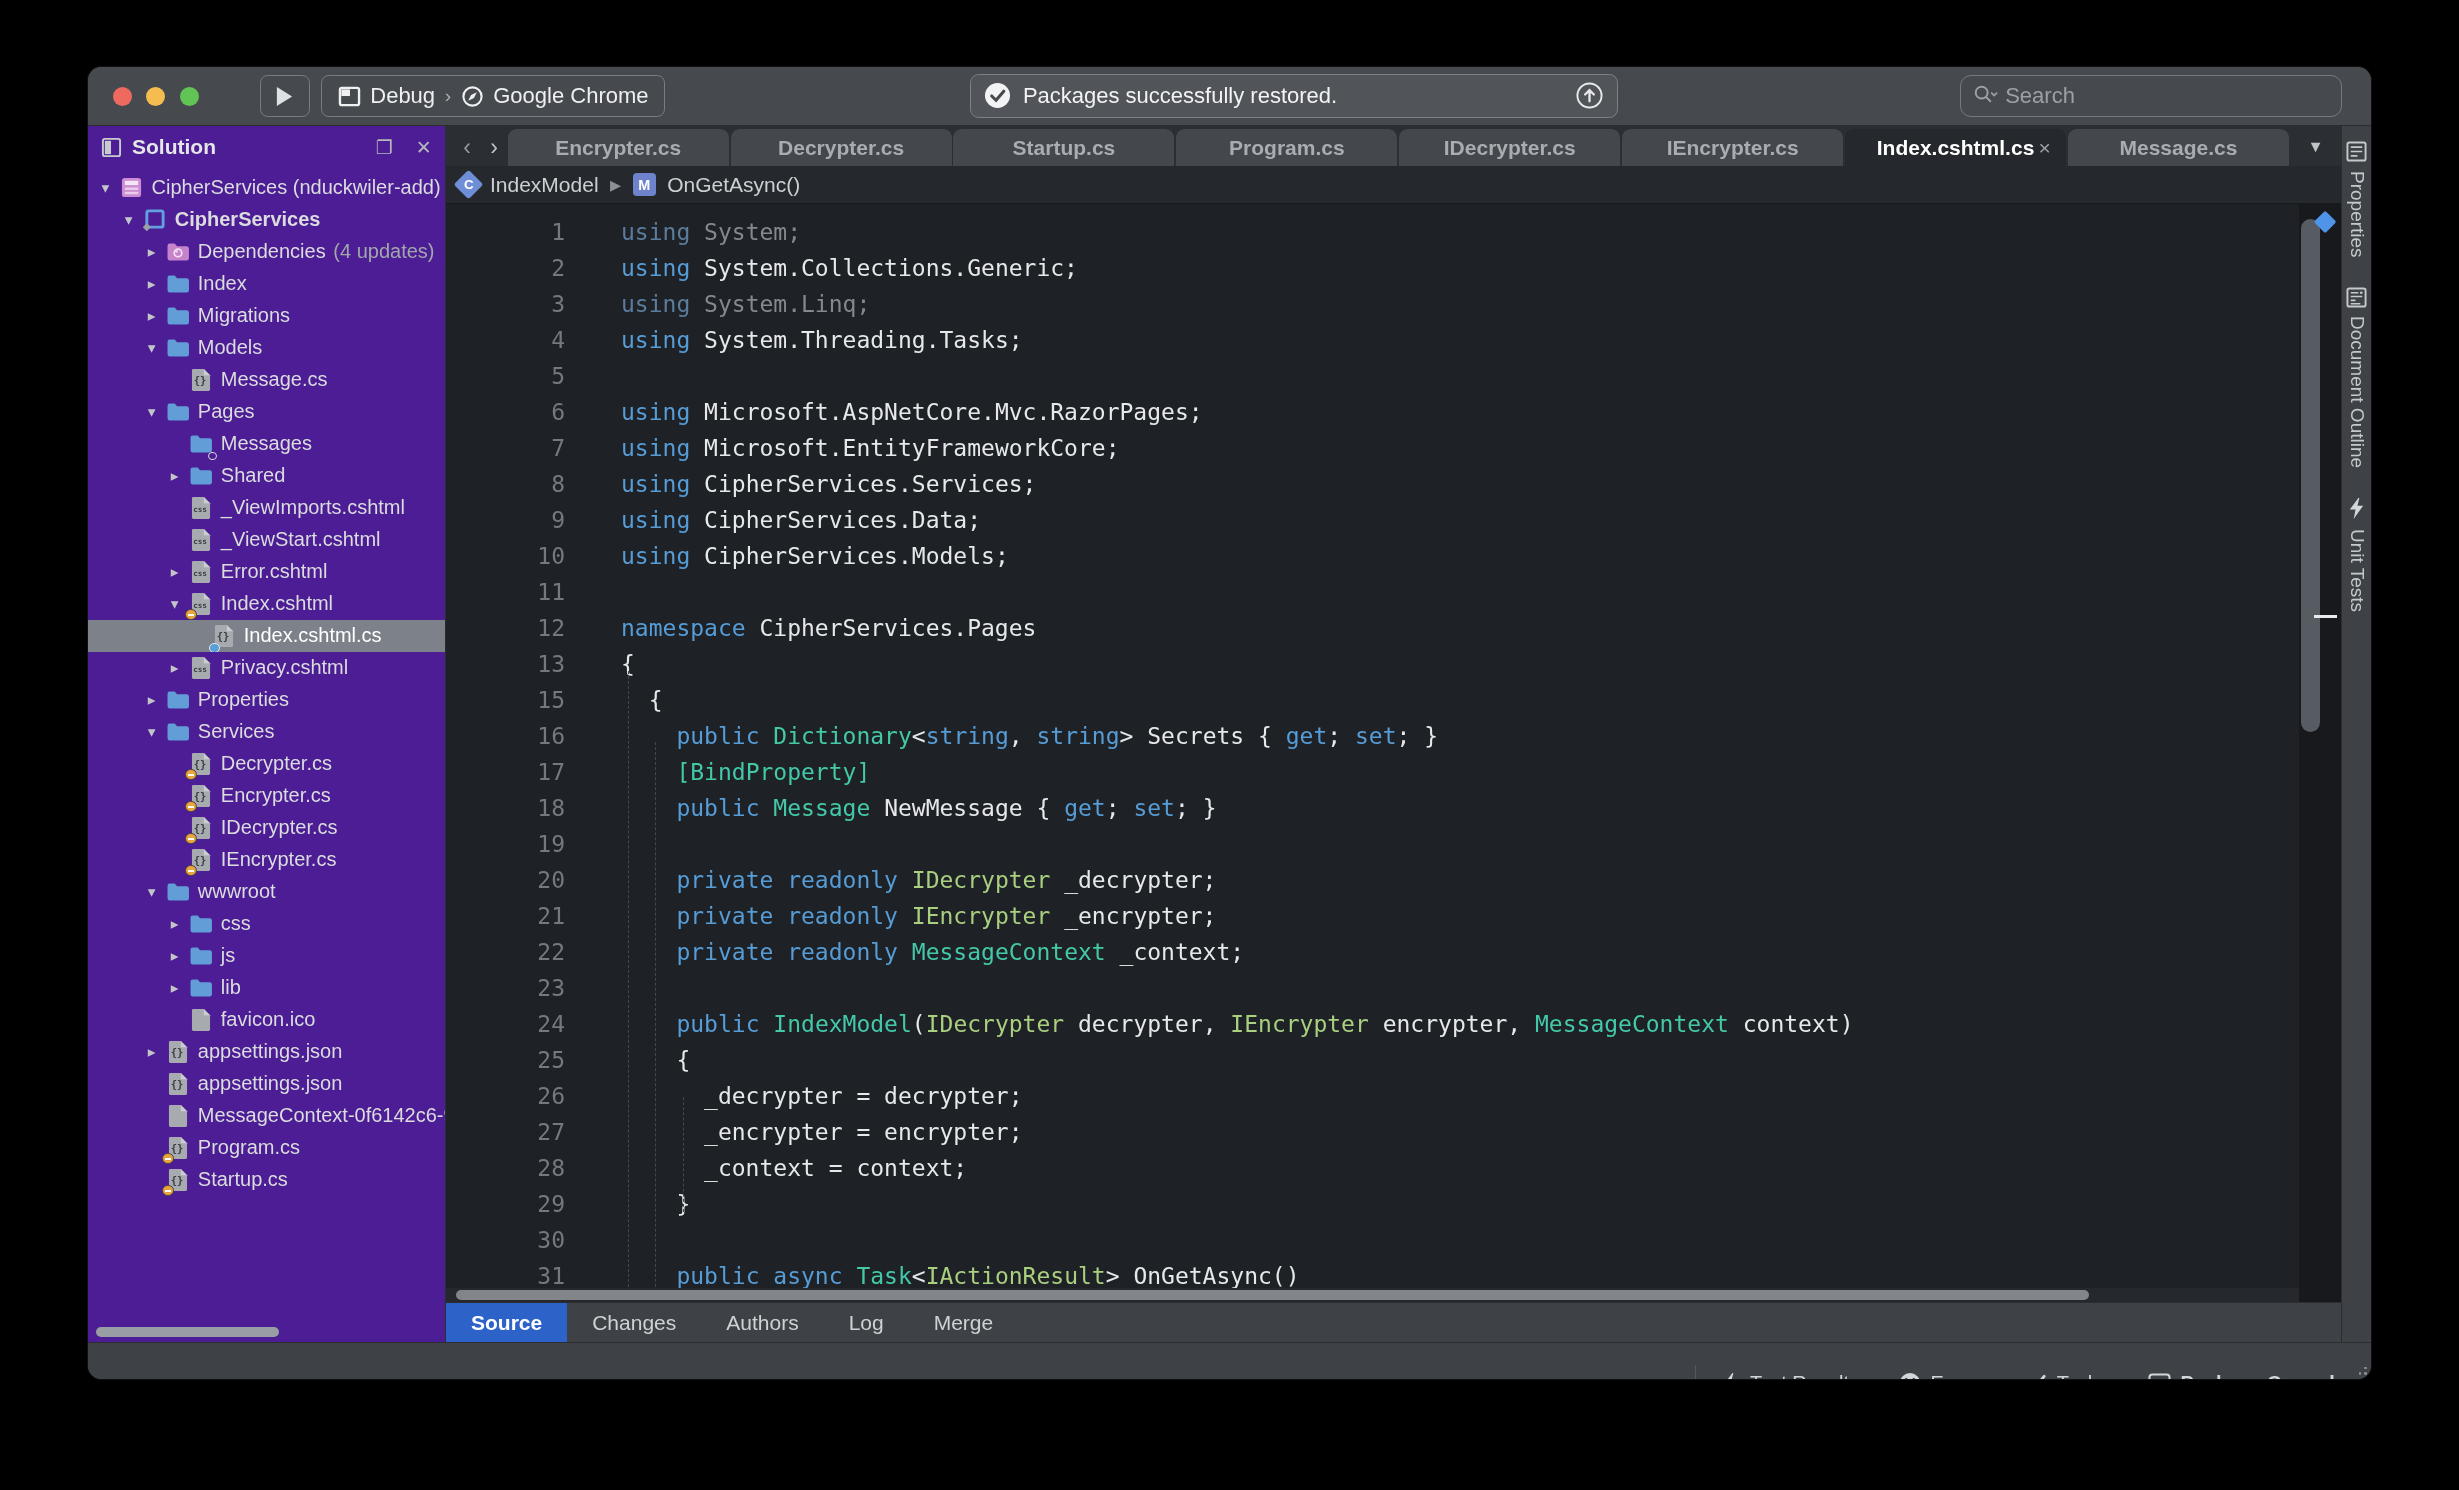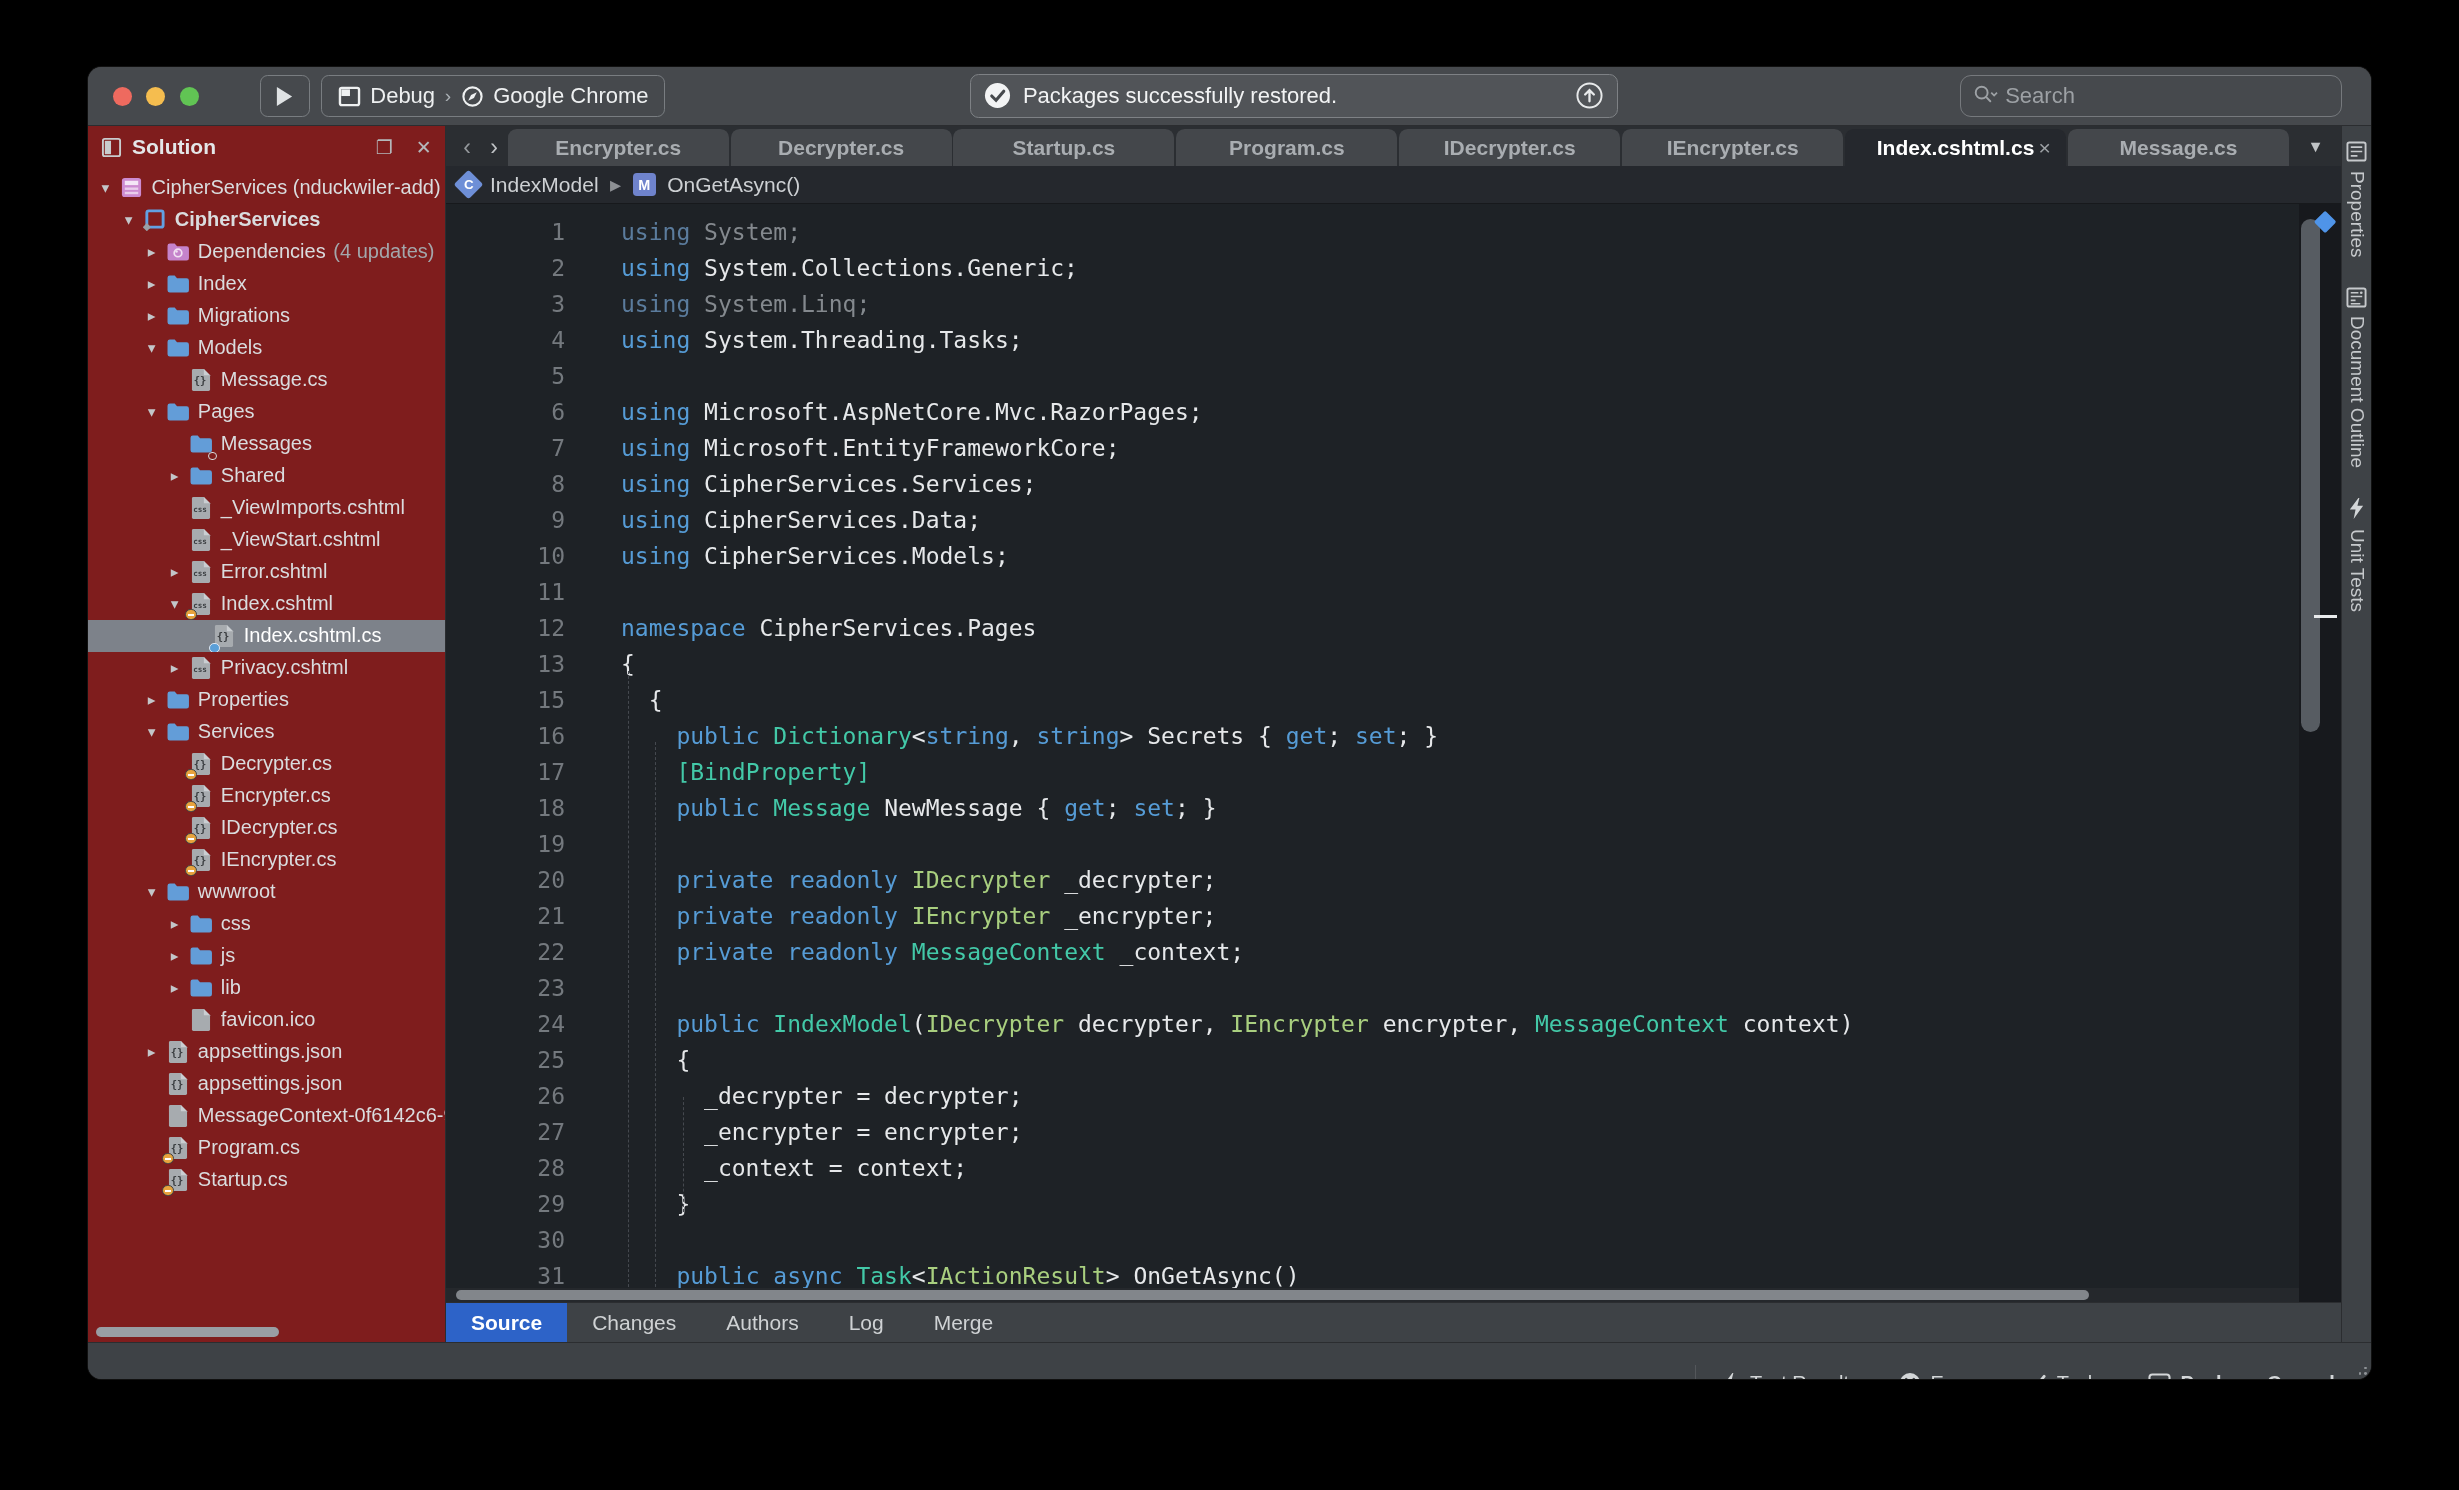--- a/index.html
+++ b/index.html
@@ -21,21 +21,21 @@
   .notif{position:absolute;left:882px;top:6.7px;width:648px;height:44px;border:1px solid #7e8185;
     border-radius:8.6px;background:#515458;display:flex;align-items:center;padding:0 13.4px;gap:11.5px;}
   .notif .msg{color:#f2f3f4;font-size:22px;flex:1;}
   .searchbox{position:absolute;right:29px;top:7.7px;width:382px;height:42px;border:1px solid #76797d;
     border-radius:11px;display:flex;align-items:center;padding:0 11.5px;gap:7.7px;color:#9da1a5;font-size:22px;}
 
   
   .main{flex:1;display:flex;min-height:0;border-top:1px solid #2b2d30;background:#3e4246;}
 
   
-  .sidebar{width:358px;flex:none;background:#7f1d1d;border-right:1px solid #2b2d30;
+  .sidebar{width:358px;flex:none;background:#4c1d95;border-right:1px solid #2b2d30;
     display:flex;flex-direction:column;position:relative;}
   .sidehead{height:42px;flex:none;display:flex;align-items:center;padding:0 13.4px;gap:9.6px;}
   .sidehead .sh-title{color:#e4e6e8;font-size:21px;font-weight:bold;flex:1;}
   .sidehead .wctl{color:#b4b7ba;font-size:19px;margin-left:13.4px;}
   .tree{flex:1;overflow:hidden;padding-top:3.8px;}
   .trow{height:32px;display:flex;align-items:center;white-space:nowrap;overflow:hidden;color:#dadcde;font-size:20px;}
   .trow.selected{background:#7d828a;color:#fff;}
   .arrow{width:23px;flex:none;text-align:center;color:#c3c6c9;font-size:15.4px;}
   .ticon{width:29px;flex:none;position:relative;display:flex;align-items:center;justify-content:center;height:27px;}
   .tlabel{margin-left:5.8px;}

